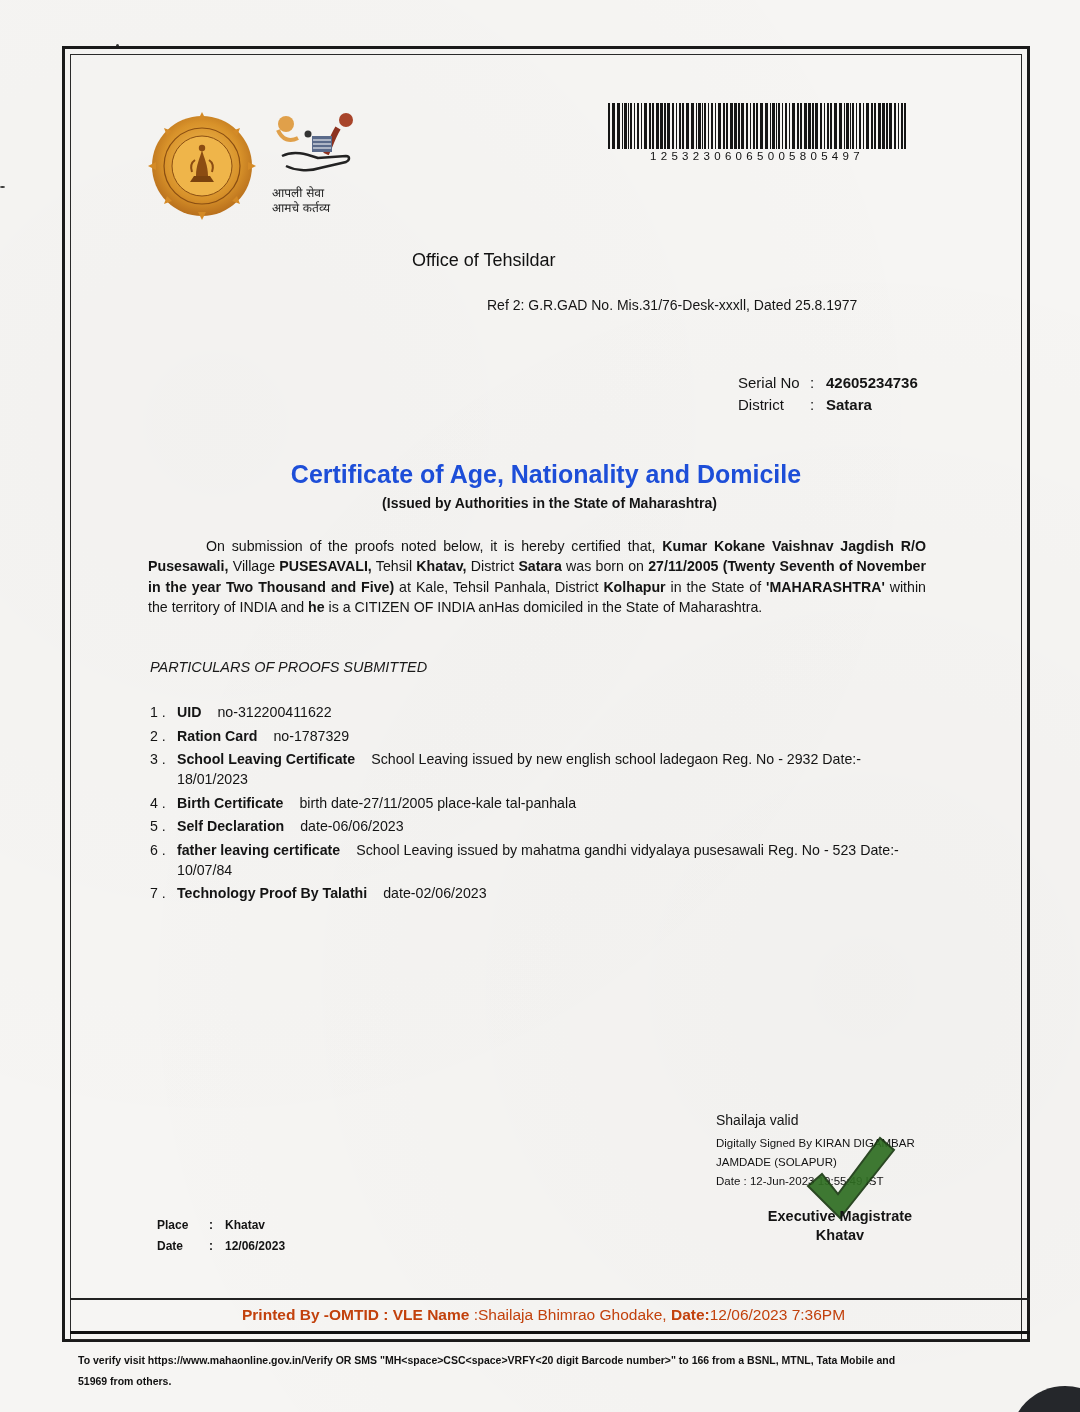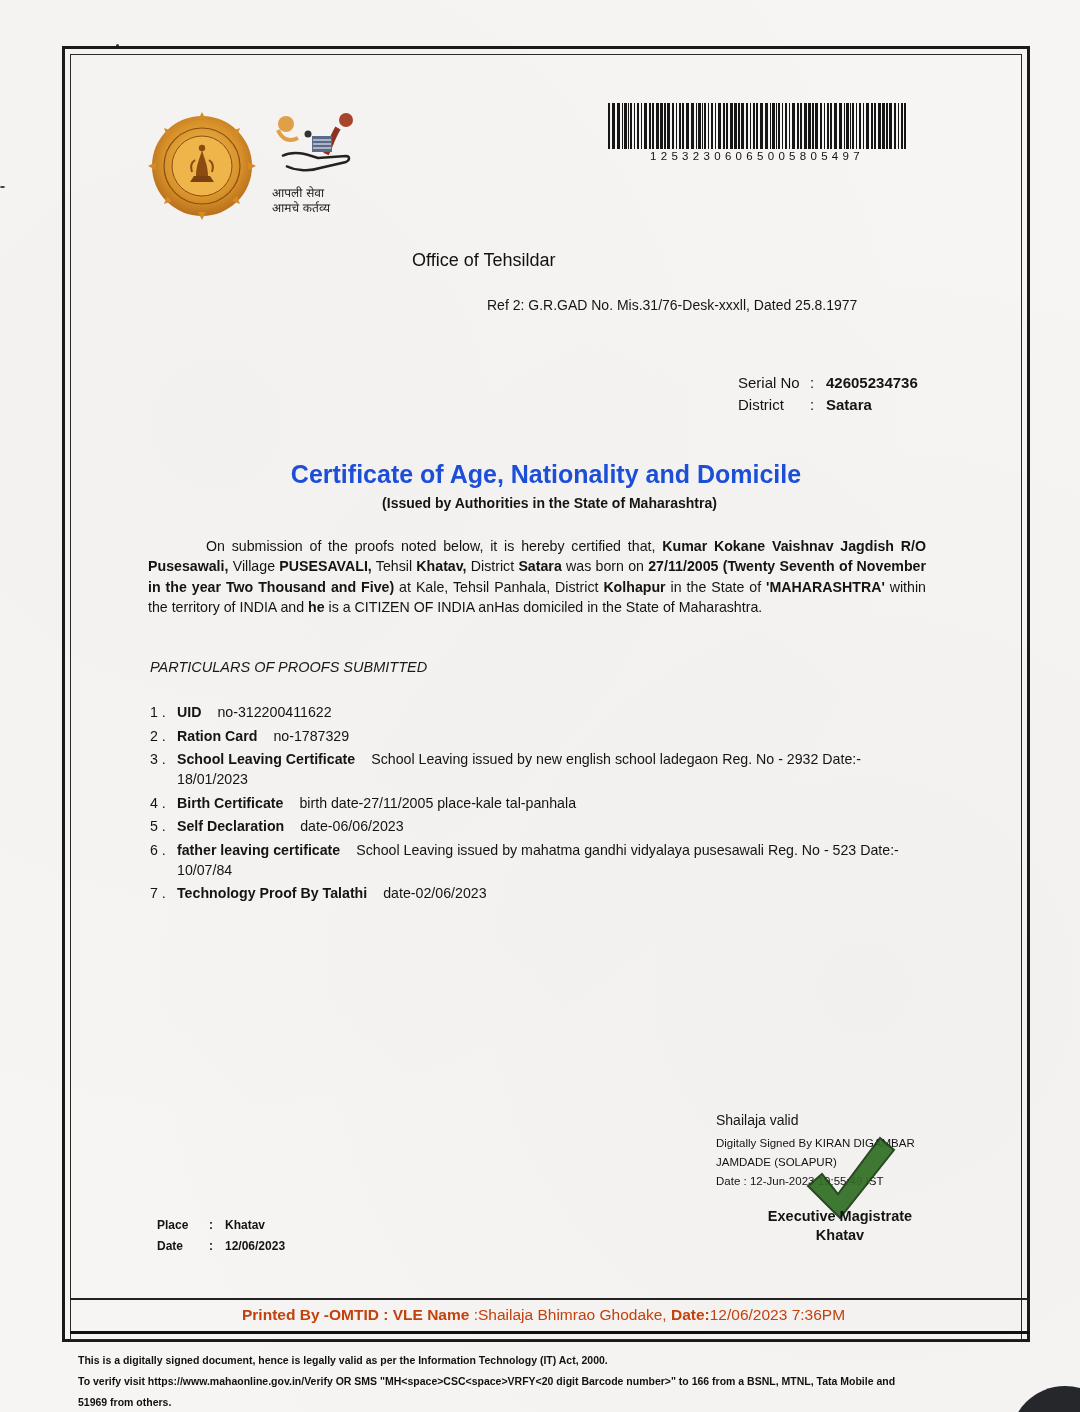--- a/index.html
+++ b/index.html
@@ -324,18 +324,17 @@
 
 <div class="abs place">
   <div><span class="lbl">Place</span><span class="colon">:</span><span>Khatav</span></div>
   <div><span class="lbl">Date</span><span class="colon">:</span><span>12/06/2023</span></div>
 </div>
 
 <div class="abs printed-bar"></div>
 <div class="abs printed"><b>Printed By -OMTID : VLE Name </b><span>:Shailaja Bhimrao Ghodake, </span><b>Date:</b><span>12/06/2023 7:36PM</span></div>
 
 <div class="abs footer">
-  <div>This is a digitally signed document, hence is legally valid as per the Information Technology (IT) Act, 2000.</div>
   <div>To verify visit https://www.mahaonline.gov.in/Verify OR SMS "MH&lt;space&gt;CSC&lt;space&gt;VRFY&lt;20 digit Barcode number&gt;" to 166 from a BSNL, MTNL, Tata Mobile and</div>
   <div>51969 from others.</div>
 </div>
 
 <div class="abs corner-blob"></div>
 
 </body></html>

